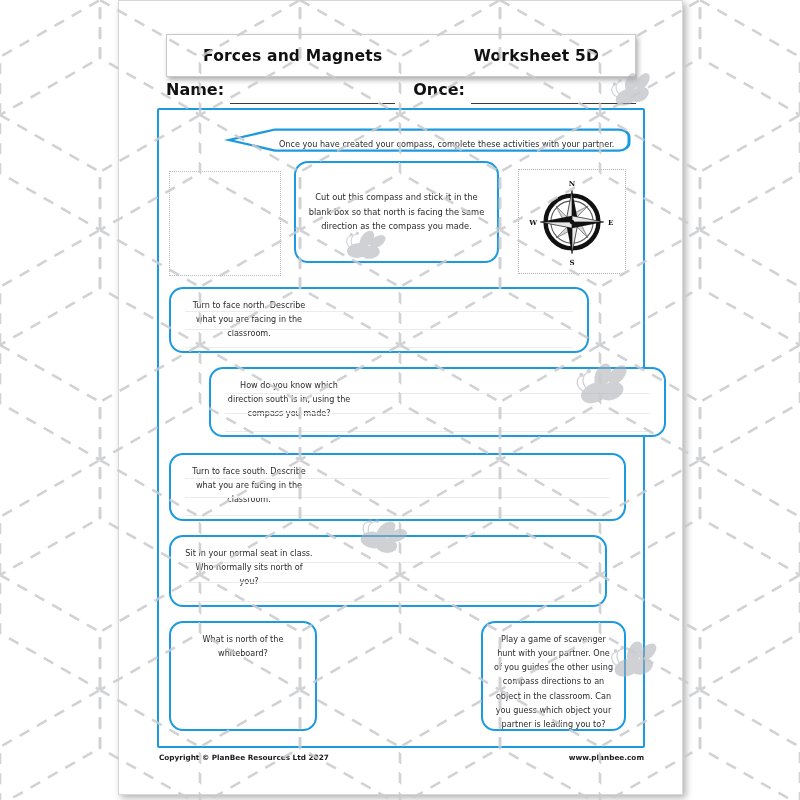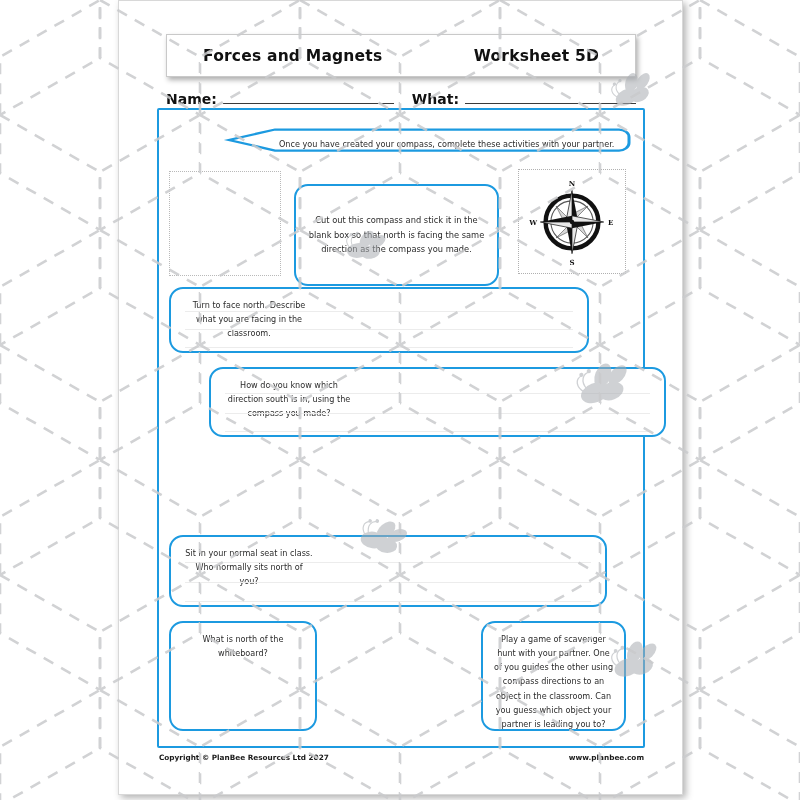--- a/index.html
+++ b/index.html
@@ -52,24 +52,24 @@
   .namedate {
     position: absolute;
     left: 47px; top: 84px;
     width: 470px; height: 22px;
     display: flex;
     align-items: flex-end;
   }
   .nd-label {
     font-family: "DejaVu Sans", sans-serif;
     font-weight: bold;
-    font-size: 14px;
+    font-size: 16px;
     color: #111111;
     white-space: nowrap;
-    padding-bottom: 0;
+    padding-bottom: 8px;
   }
   .nd-rule {
     flex: 1;
     border-bottom: 1.6px solid #3b3b3b;
     margin: 0 0 3px 6px;
   }
   .nd-gap { width: 18px; }
 
   
   .main-box {
@@ -102,21 +102,21 @@
   
   .cut-blank {
     position: absolute;
     left: 50px; top: 170px;
     width: 112px; height: 105px;
     border: 1.4px dotted #b9b9b9;
     background: transparent;
   }
   .cut-instruction {
     position: absolute;
-    left: 175px; top: 183px;
+    left: 175px; top: 160px;
     width: 205px; height: 102px;
     border: 2.4px solid #1c9ae0;
     border-radius: 14px;
     background: #ffffff;
     display: flex;
     align-items: center;
     justify-content: center;
     padding: 6px 12px;
   }
   .cut-instruction p {
@@ -235,21 +235,21 @@
 
     <div class="title-bar">
       <span class="title-left">Forces and Magnets</span>
       <span class="title-right">Worksheet 5D</span>
     </div>
 
     <div class="namedate">
       <span class="nd-label">Name:</span>
       <span class="nd-rule"></span>
       <span class="nd-gap"></span>
-      <span class="nd-label">What:</span>
+      <span class="nd-label">Once:</span>
       <span class="nd-rule"></span>
     </div>
 
     <div class="main-box"></div>
 
     <div class="banner">
       <svg viewBox="0 0 409 32" preserveAspectRatio="none" aria-hidden="true">
         <path d="M 52 2 L 396 2 A 10 10 0 0 1 406 12 L 406 20 A 10 10 0 0 1 396 30 L 52 30 L 6 16 Z" fill="#ffffff" stroke="#1c9ae0" stroke-width="3"></path>
       </svg>
       <div class="banner-text">Once you have created your compass, complete these activities with your partner.</div>
@@ -306,20 +306,28 @@
 
     <div class="qbox qbox-2">
       <p class="qprompt center">How do you know which direction south is in, using the compass you made?</p>
       <div class="lines">
         <i style="top:24px"></i>
         <i style="top:44px"></i>
         <i style="top:62px"></i>
       </div>
     </div>
 
+    <div class="qbox qbox-3">
+      <p class="qprompt center">Turn to face south. Describe what you are facing in the classroom.</p>
+      <div class="lines">
+        <i style="top:23px"></i>
+        <i style="top:42px"></i>
+        <i style="top:60px"></i>
+      </div>
+    </div>
 
     <div class="qbox qbox-4">
       <p class="qprompt center">Sit in your normal seat in class. Who normally sits north of you?</p>
       <div class="lines">
         <i style="top:25px"></i>
         <i style="top:45px"></i>
         <i style="top:64px"></i>
       </div>
     </div>
 

